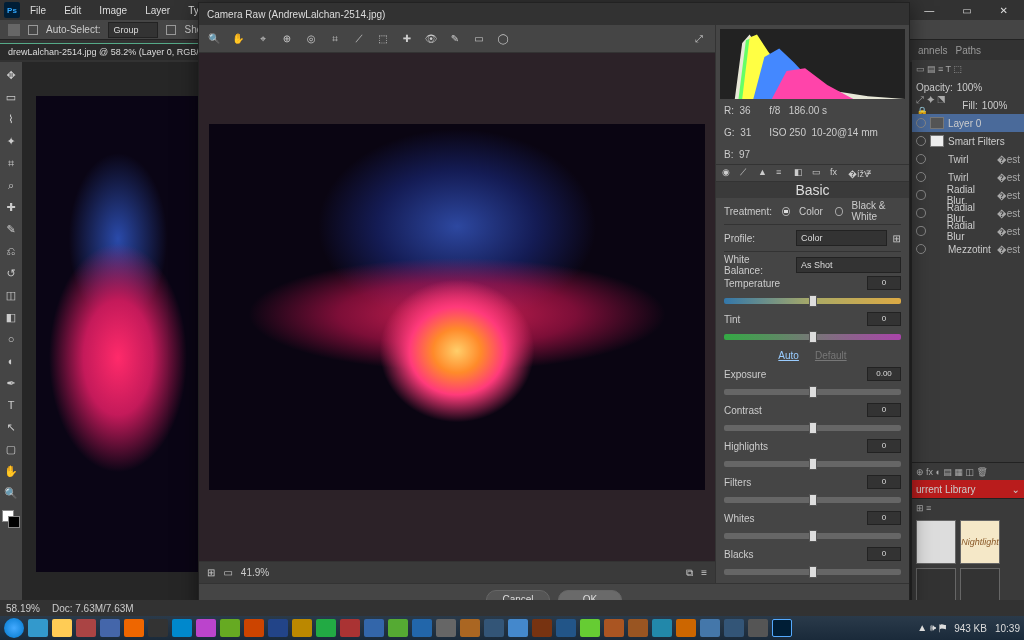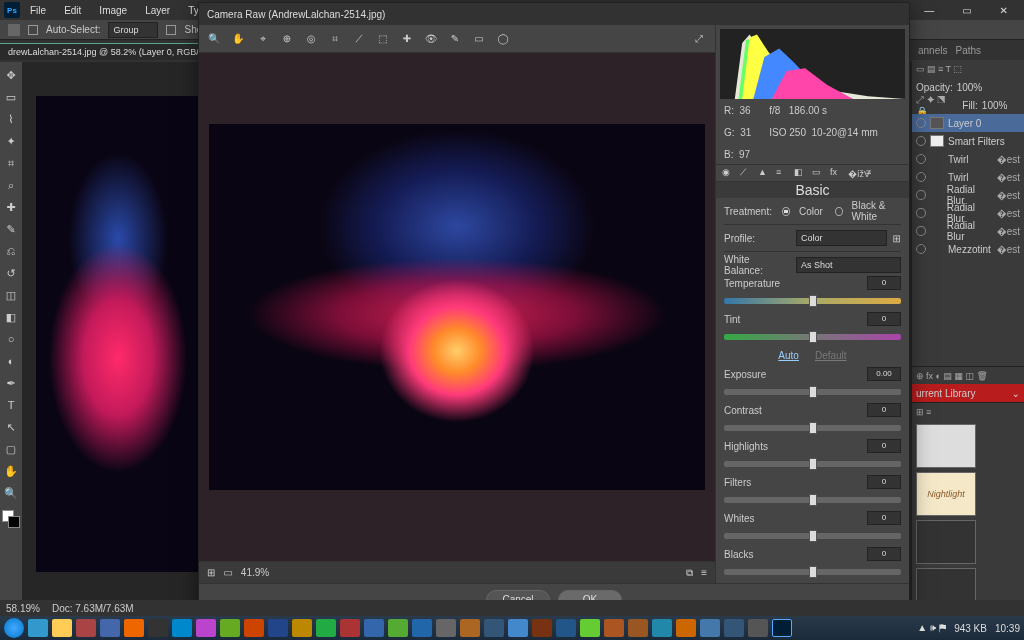--- a/index.html
+++ b/index.html
@@ -20,21 +20,21 @@
 .swatch{width:18px;height:18px;position:relative;margin-top:4px}
 .swatch .fg{width:12px;height:12px;background:#fff;border:1px solid #888;position:absolute;top:0;left:0}
 .swatch .bg{width:12px;height:12px;background:#000;border:1px solid #888;position:absolute;bottom:0;right:0}
 .right-panels{position:absolute;right:0;top:40px;width:112px;bottom:24px;background:#3a3a3a;display:flex;flex-direction:column}
 .panel-tabs{height:20px;background:#323232;display:flex;align-items:center;gap:8px;padding-left:6px;font-size:9px;color:#999}
 .panel-row{height:18px;display:flex;align-items:center;padding:0 4px;gap:4px;font-size:9px;color:#ccc}
 .panel-row.sel{background:#4a6a9a}
 .eye{width:10px;height:10px;border:1px solid #888;border-radius:50%}
 .layer-thumb{width:14px;height:12px;background:#555;border:1px solid #777}
 .lib-thumbs{display:flex;gap:4px;padding:4px;flex-wrap:wrap}
-.lib-thumb{width:60px;height:44px;background:#ddd;border:1px solid #666}
+.lib-thumb{width:40px;height:44px;background:#ddd;border:1px solid #666}
 .lib-thumb.dark{background:#333}
 .lib-thumb.nl{background:#f5e8c8;color:#8a5a2a;display:flex;align-items:center;justify-content:center;font-style:italic;font-size:9px}
 
 
 .cr{position:absolute;left:198px;top:2px;width:712px;height:614px;background:#454545;border:1px solid #222;display:flex;flex-direction:column;box-shadow:0 4px 20px rgba(0,0,0,.5)}
 .cr-title{height:22px;background:#323232;display:flex;align-items:center;padding-left:8px;color:#ddd;font-size:10px}
 .cr-body{flex:1;display:flex;overflow:hidden}
 .cr-left{flex:1;display:flex;flex-direction:column;background:#454545}
 .cr-tools{height:28px;display:flex;align-items:center;gap:8px;padding:0 8px;border-bottom:1px solid #333}
 .cr-tools .t{width:16px;height:16px;color:#ccc;display:flex;align-items:center;justify-content:center}

